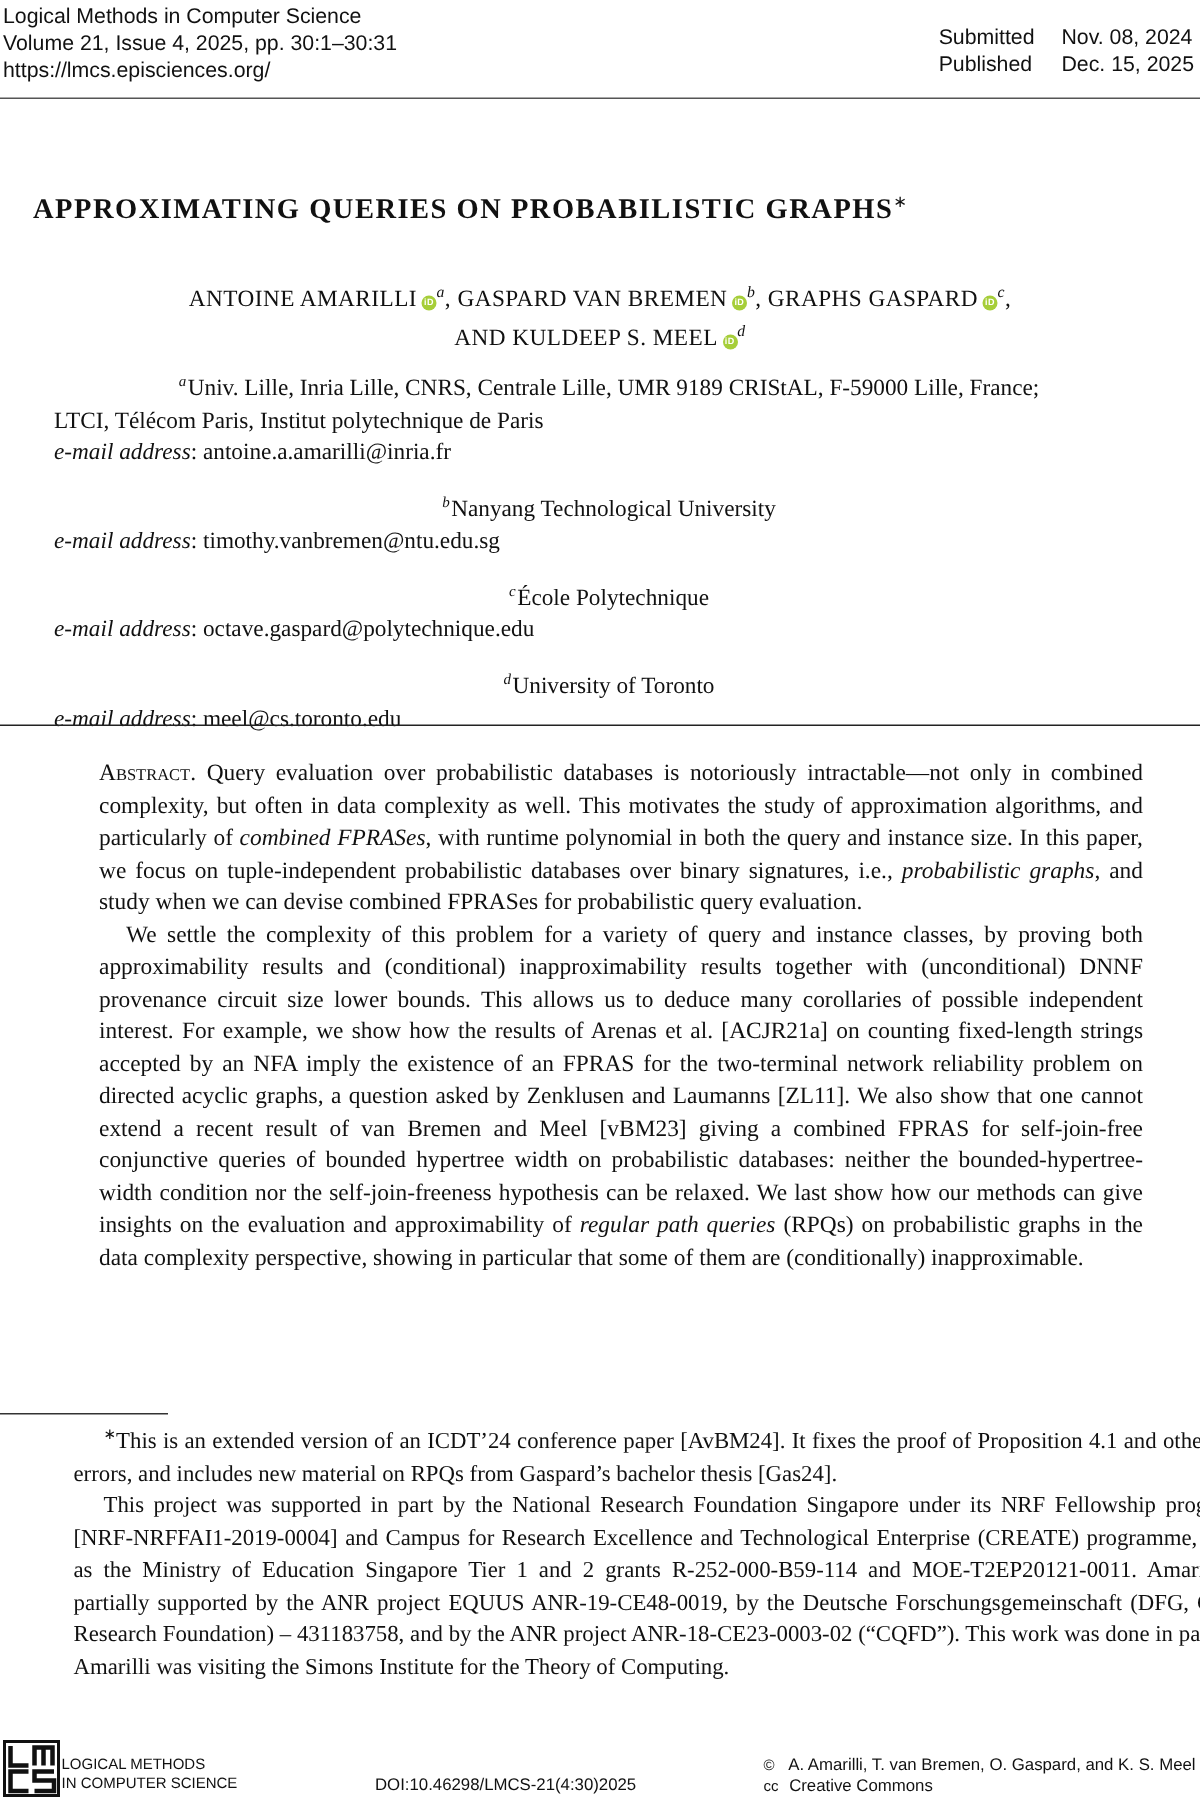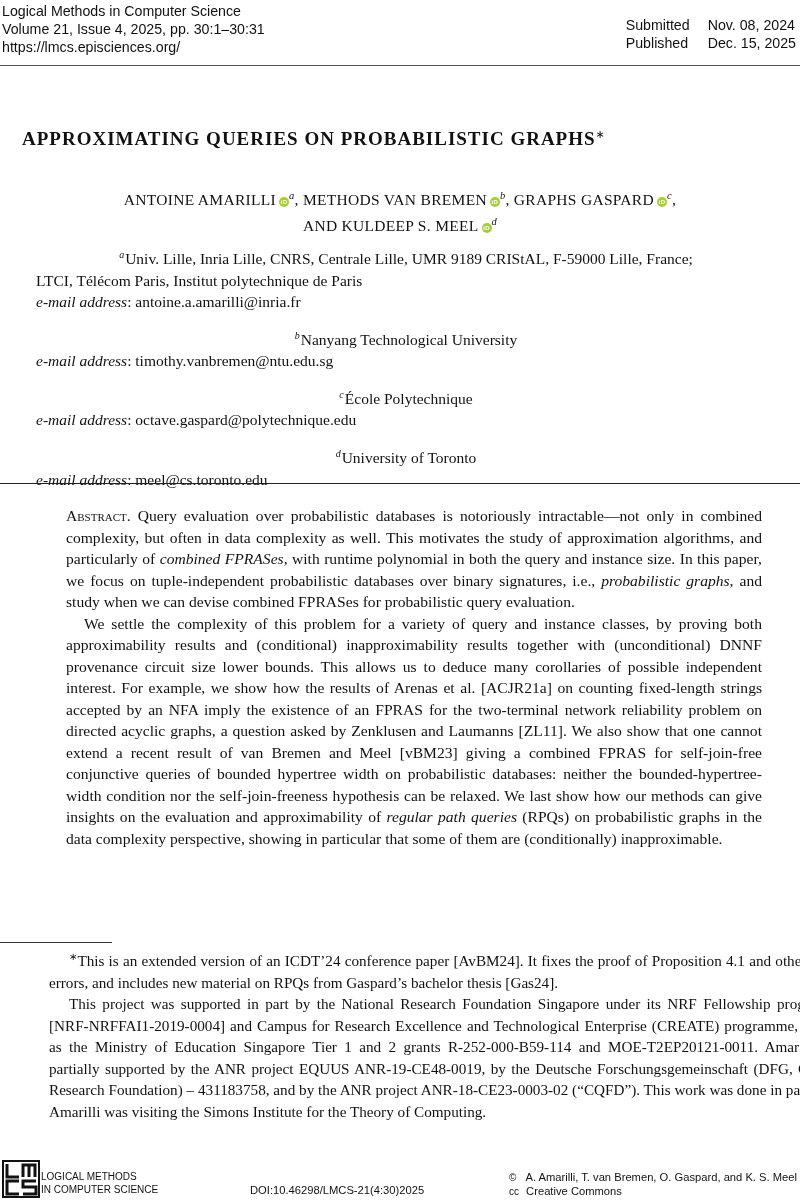--- a/index.html
+++ b/index.html
@@ -79,21 +79,21 @@
   <div class="hdr-rule"></div>
 </div>
 
 <div class="title lserif">
   <span>APPROXIMATING QUERIES ON PROBABILISTIC GRAPHS</span><sup>∗</sup>
 </div>
 
 <div class="authors lserif">
   <div>
     <span>ANTOINE AMARILLI</span><span class="orcid">iD</span><sup>a</sup><span>, </span>
-    <span>METHODS VAN BREMEN</span><span class="orcid">iD</span><sup>b</sup><span>, </span>
+    <span>GASPARD VAN BREMEN</span><span class="orcid">iD</span><sup>b</sup><span>, </span>
     <span>GRAPHS GASPARD</span><span class="orcid">iD</span><sup>c</sup><span>,</span>
   </div>
   <div>
     <span>AND KULDEEP S. MEEL</span><span class="orcid">iD</span><sup>d</sup>
   </div>
 </div>
 
 <div class="affils lserif">
   <div class="affil">
     <div class="line first"><sup>a</sup><span>Univ. Lille, Inria Lille, CNRS, Centrale Lille, UMR 9189 CRIStAL, F-59000 Lille, France;</span></div>

